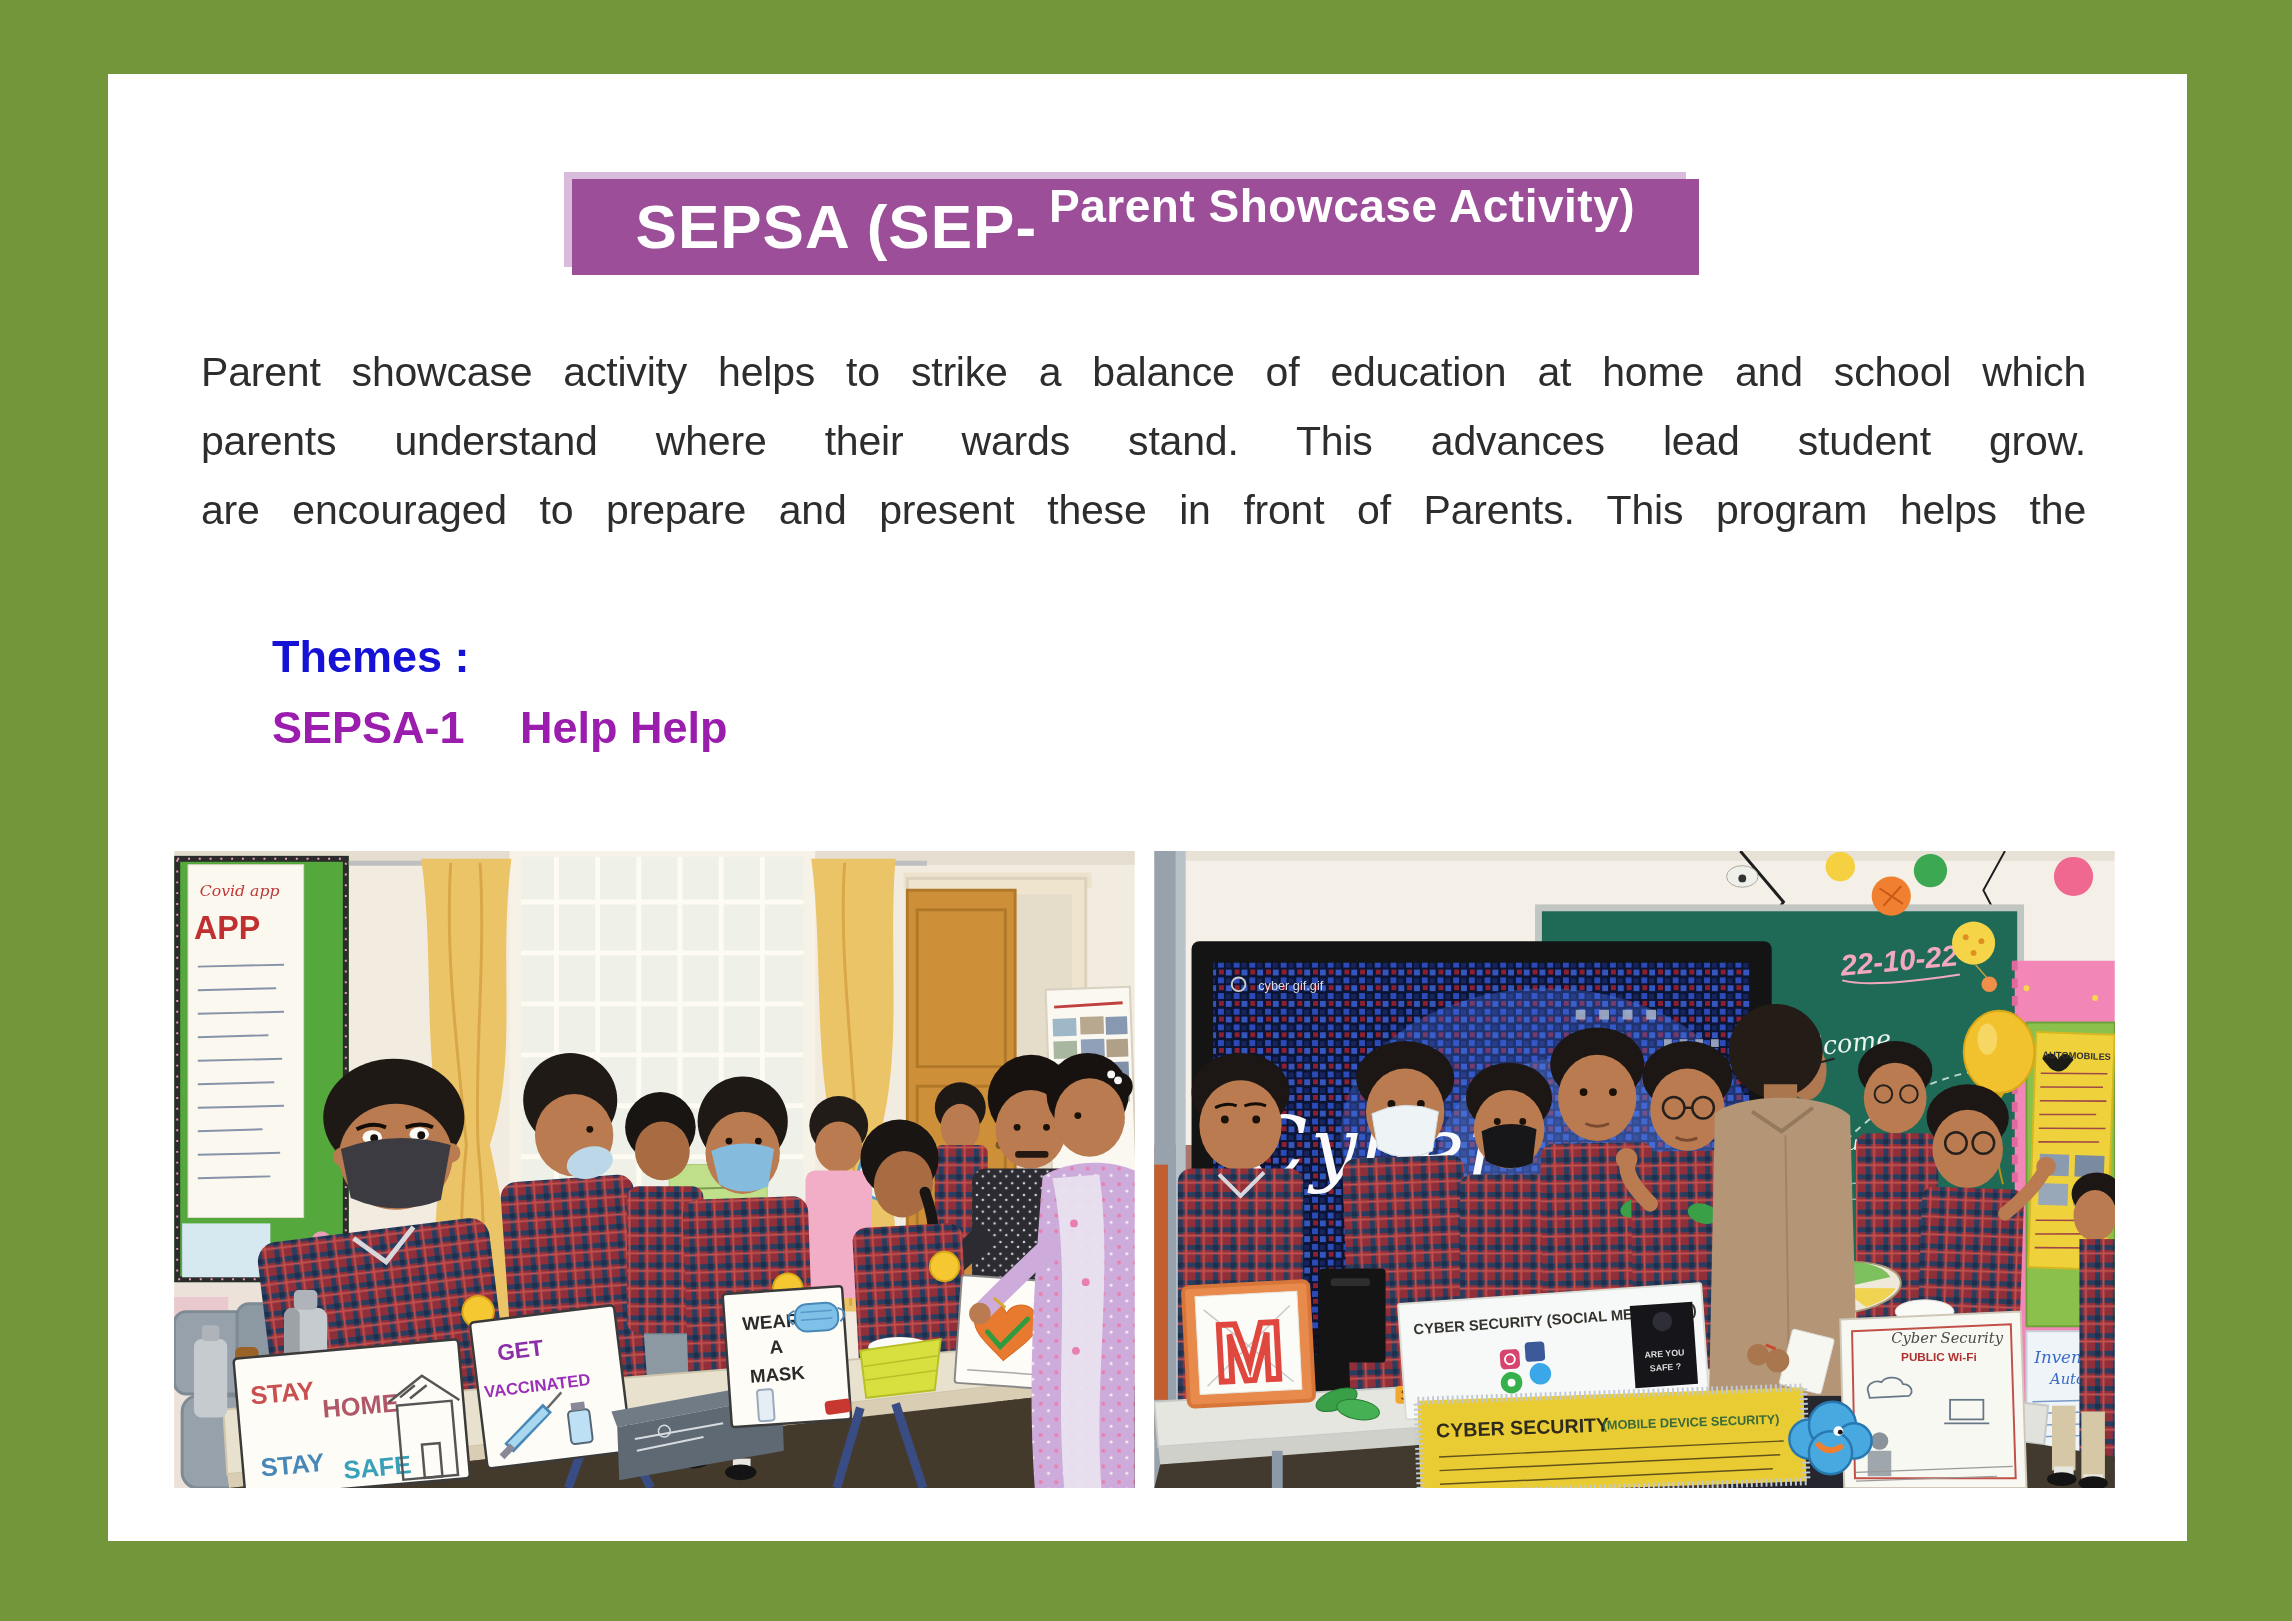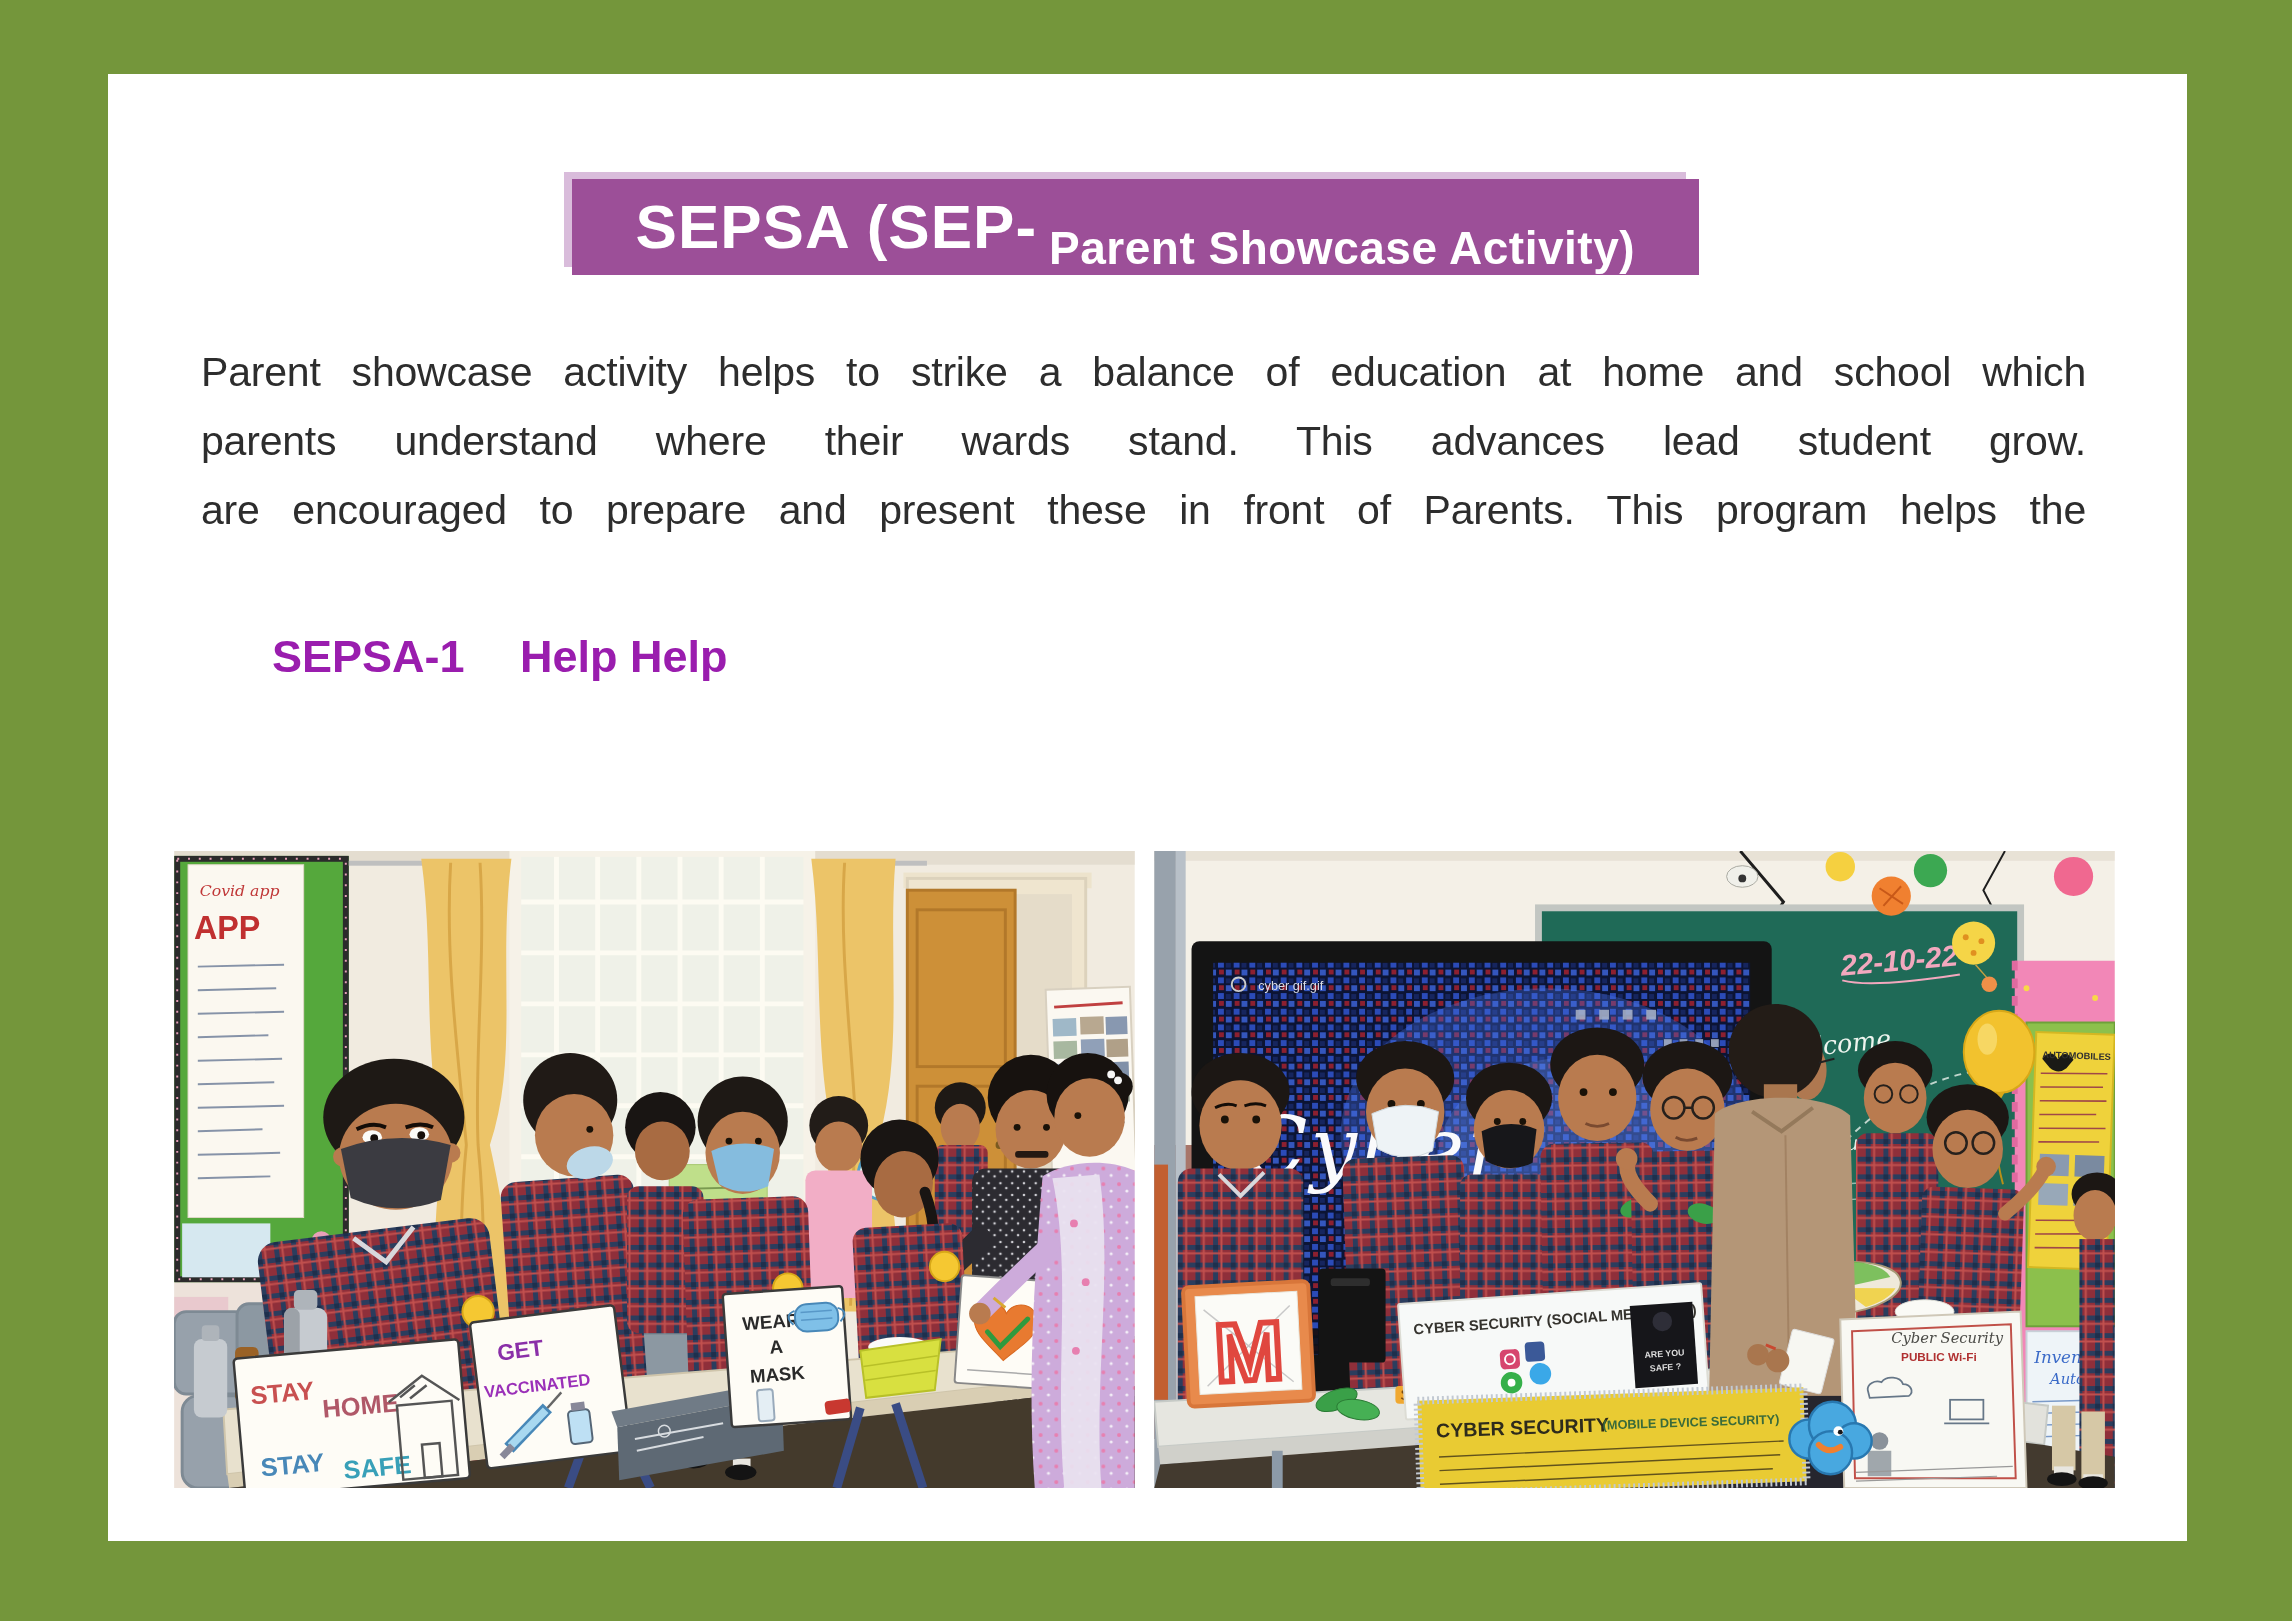--- a/index.html
+++ b/index.html
@@ -3,21 +3,21 @@
 <meta charset="utf-8">
 <style>
   * { margin:0; padding:0; box-sizing:border-box; }
   html,body { width:2293px; height:1621px; }
   body { position:relative; background:#74963B; font-family:"Liberation Sans",sans-serif; overflow:hidden; }
   .content { position:absolute; left:108px; top:74px; width:2079px; height:1467px; background:#FFFFFF; }
 
   .banner-wrap { position:absolute; left:456px; top:98px; width:1147px; height:113px; }
   .banner-shadow { position:absolute; left:0; top:0; width:1122px; height:95px; background:#D9BCDB; }
   .banner { position:absolute; left:7.8px; top:6.9px; width:1127px; height:96px; background:#9C4F98;
-            display:flex; align-items:flex-end; justify-content:center; color:#fff; white-space:nowrap; }
+            display:flex; align-items:flex-start; justify-content:center; color:#fff; white-space:nowrap; }
   .banner .t1 { font-weight:bold; font-size:62px; letter-spacing:1px; line-height:96px; }
   .banner .t2 { font-weight:bold; font-size:46px; letter-spacing:0.5px;margin-left:12px; }
 
   .intro { position:absolute; left:93px; top:264px; width:1885px; color:#2D2D2D;
            font-size:41px; line-height:69px; letter-spacing:-0.2px; }
   .intro .line { text-align:justify; text-align-last:justify; }
 
   .themes { position:absolute; left:164px; top:547px; font-weight:bold; font-size:45px; line-height:71px; }
   .themes .heading { color:#1512D6; }
   .theme-row { color:#9A1DAE; }
@@ -42,20 +42,21 @@
     </div>
   </div>
 
   <div class="intro">
     <div class="line">Parent showcase activity helps to strike a balance of education at home and school which</div>
     <div class="line">parents understand where their wards stand. This advances lead student grow.</div>
     <div class="line">are encouraged to prepare and present these in front of Parents. This program helps  the</div>
   </div>
 
   <div class="themes">
+    <div class="heading">Themes :</div>
     <div class="theme-row">
       <span class="code">SEPSA-1</span><span>Help Help</span>
     </div>
   </div>
 
   <svg class="photo photo-left" width="961" height="637" viewBox="0 0 980 650">
     <defs>
       <pattern id="plaidL" width="18" height="18" patternUnits="userSpaceOnUse">
         <rect width="18" height="18" fill="#8F2F3A"></rect>
         <rect y="6" width="18" height="5" fill="#2B3D5E"></rect>

